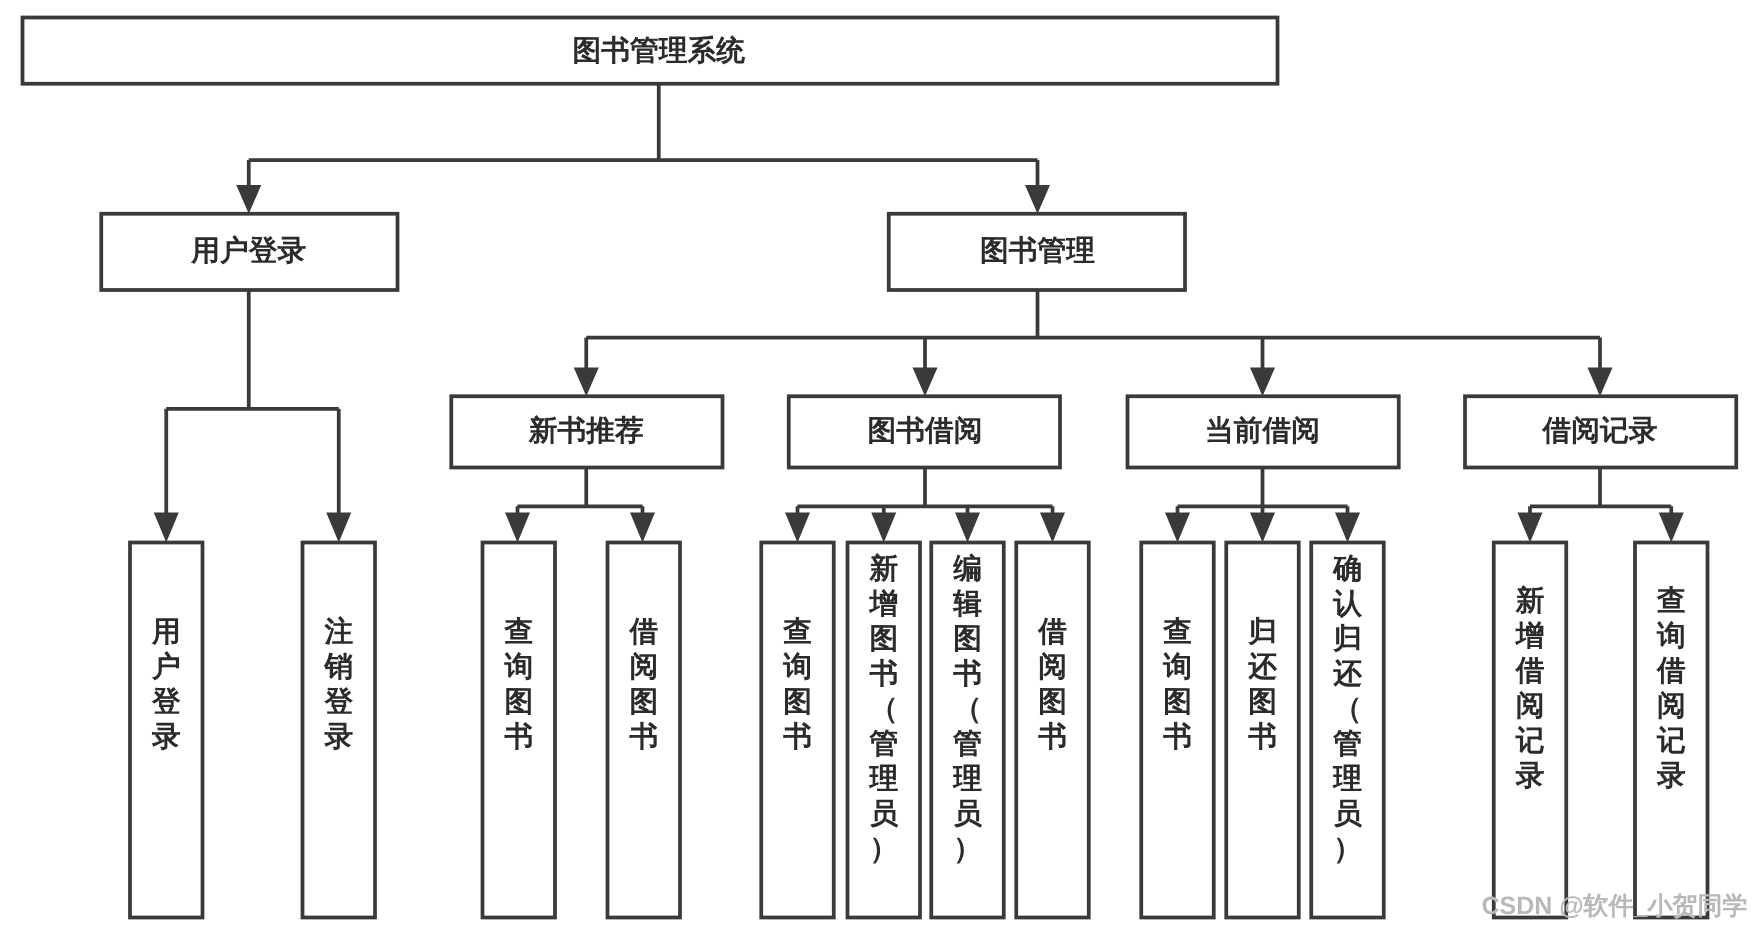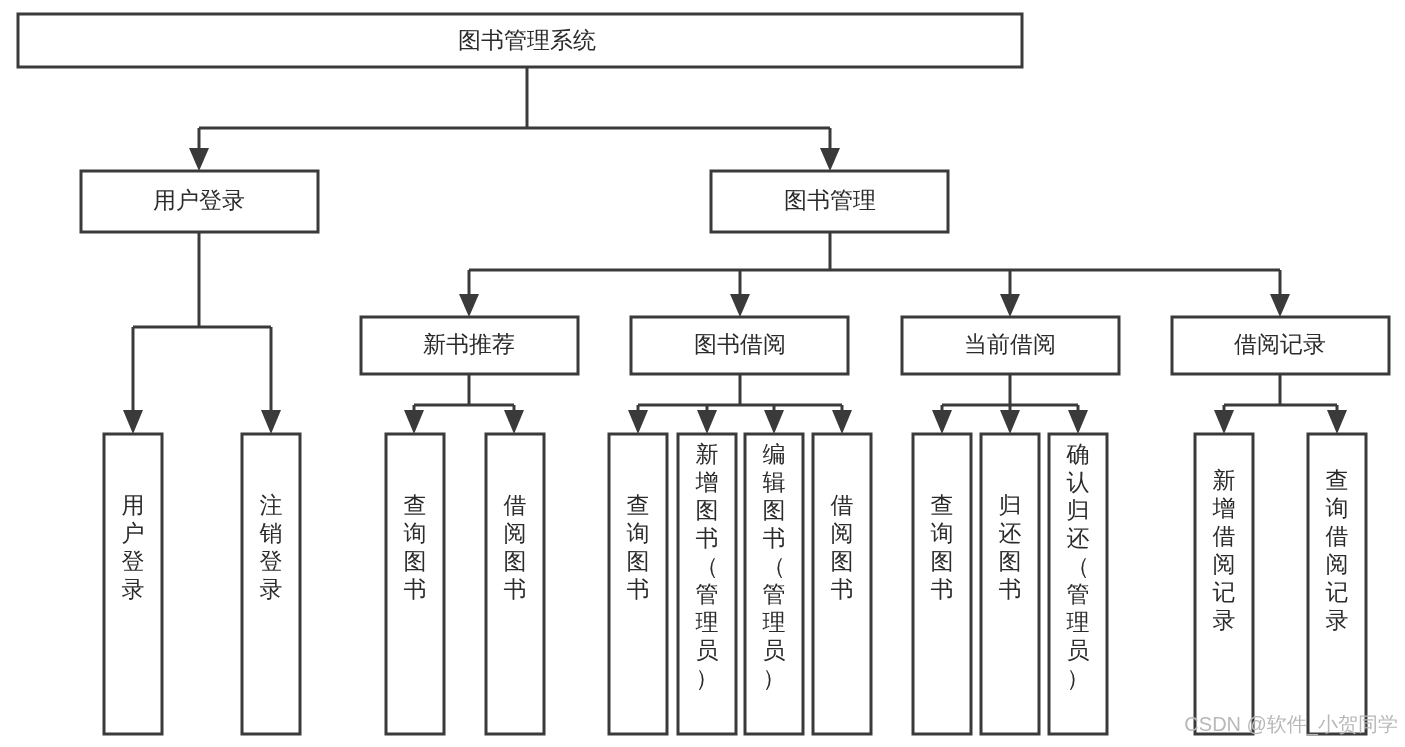--- a/index.html
+++ b/index.html
@@ -11,20 +11,21 @@
     width: 1405px;
     height: 747px;
     font-family: "Liberation Sans", "DejaVu Sans", sans-serif;
     overflow: hidden;
     position: relative;
   }
   #diagram-root {
     position: relative;
     width: 1243px;
     height: 747px;
+    font-weight: bold;
   }
   svg.diagram-canvas {
     position: absolute;
     left: 0;
     top: 0;
     width: 1405px;
     height: 747px;
     display: block;
   }
   .node-box {

